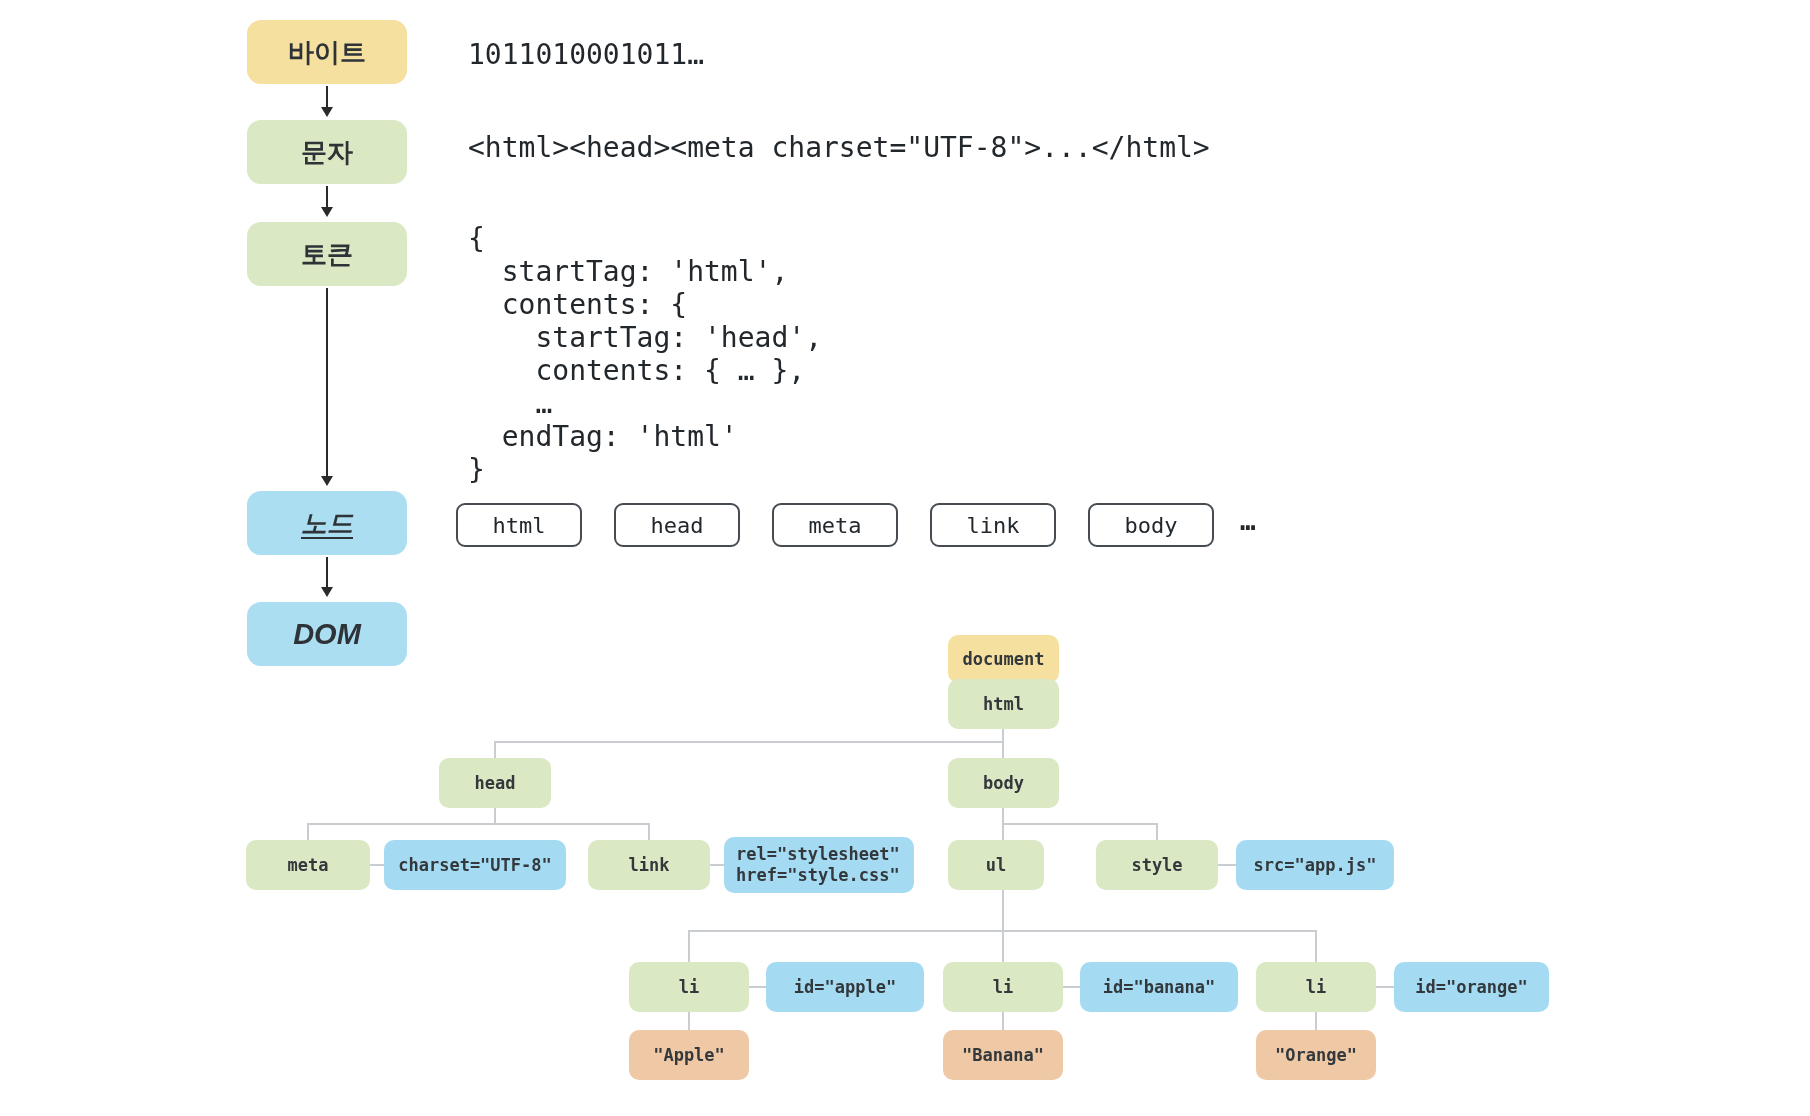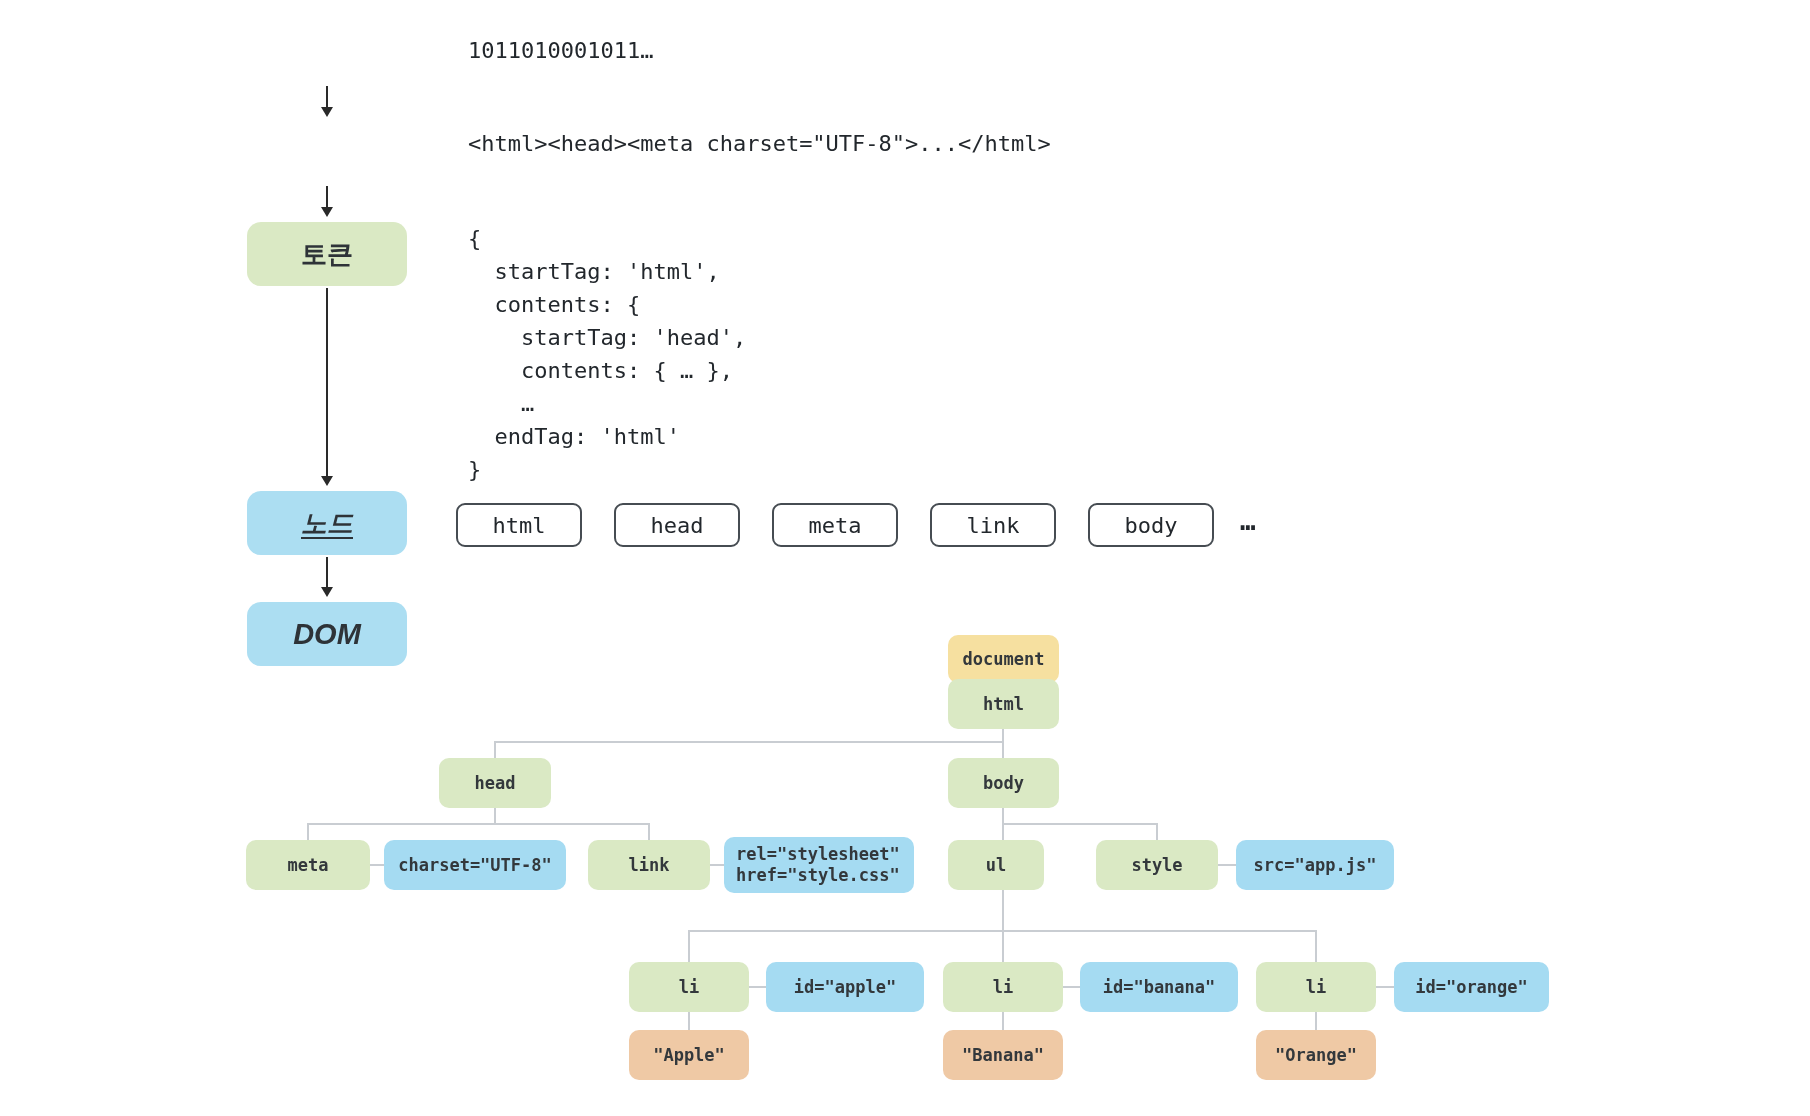--- a/index.html
+++ b/index.html
@@ -8,21 +8,21 @@
   .box{position:absolute;display:flex;align-items:center;justify-content:center;box-sizing:border-box;}
   
   .stage{width:160px;height:64px;border-radius:14px;font-weight:bold;font-size:26px;color:#2e3338;
          font-family:"Liberation Sans",sans-serif;}
   .stage.yellow{background:#F6E0A0;}
   .stage.green{background:#DAE9C4;}
   .stage.blue{background:#ACDEF2;font-style:italic;}
   .underline{text-decoration:underline;text-underline-offset:5px;}
   
   .stream{position:absolute;font-family:"DejaVu Sans Mono","Liberation Mono",monospace;
-          font-size:22px;color:#22272c;}
+          font-size:28px;color:#22272c;}
   .code{white-space:pre;line-height:33px;}
   
   .nodebox{width:126px;height:44px;background:#ffffff;border:2px solid #464c52;border-radius:9px;
            font-family:"DejaVu Sans Mono","Liberation Mono",monospace;font-size:22px;color:#22272c;}
   .ellipsis{position:absolute;font-family:"DejaVu Sans Mono",monospace;font-weight:bold;font-size:26px;color:#22272c;}
   
   .tnode{height:50px;border-radius:10px;font-family:"DejaVu Sans Mono","Liberation Mono",monospace;
          font-weight:bold;font-size:17px;color:#33383c;}
   .tnode.yellow{background:#F6E0A0;margin-top:36px;}
   .tnode.green{background:#DAE9C4;}
@@ -34,23 +34,25 @@
   .hline{position:absolute;height:2px;background:#C9CDD2;}
   .aline{position:absolute;width:2px;background:#2a2a2a;}
   .ahead{position:absolute;width:0;height:0;border-left:6px solid transparent;
          border-right:6px solid transparent;border-top:10px solid #2a2a2a;}
 </style>
 </head>
 <body>
 
 <div id="canvas">
 
+  <div class="box stage yellow" style="left:247px;top:20px">바이트</div>
   <div class="aline" style="left:326px;top:86px;height:23px"></div>
   <div class="ahead" style="left:321px;top:107px"></div>
 
+  <div class="box stage green" style="left:247px;top:120px">문자</div>
   <div class="aline" style="left:326px;top:186px;height:23px"></div>
   <div class="ahead" style="left:321px;top:207px"></div>
 
   <div class="box stage green" style="left:247px;top:222px">토큰</div>
   <div class="aline" style="left:326px;top:288px;height:189px"></div>
   <div class="ahead" style="left:321px;top:476px"></div>
 
   <div class="box stage blue underline" style="left:247px;top:491px">노드</div>
   <div class="aline" style="left:326px;top:557px;height:32px"></div>
   <div class="ahead" style="left:321px;top:587px"></div>

